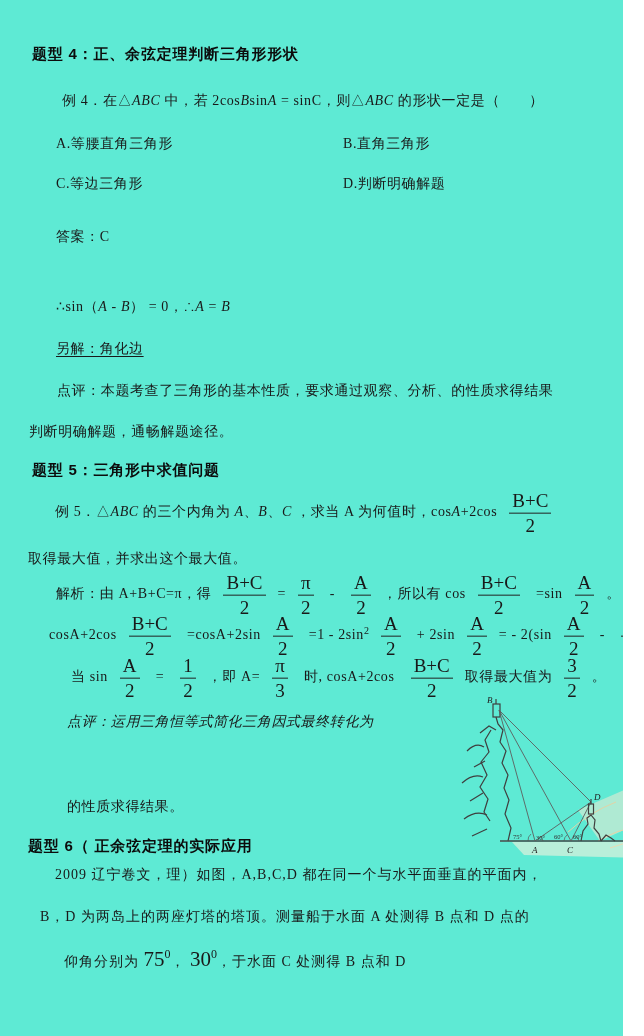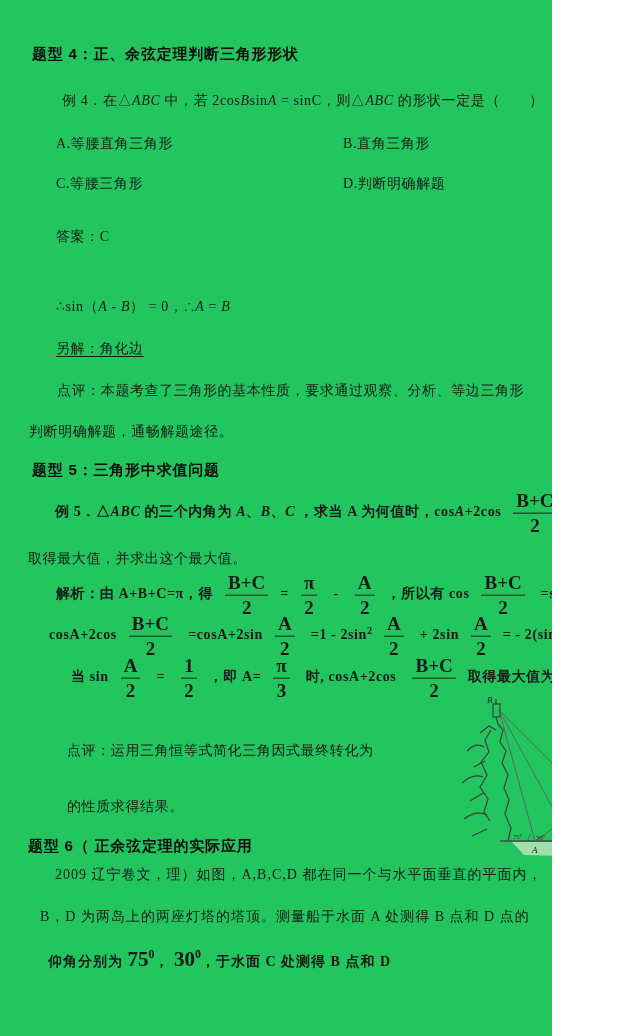--- a/index.html
+++ b/index.html
@@ -1,22 +1,22 @@
 <!DOCTYPE html>
 <html><head>
 <meta charset="utf-8">
 <style>
   html,body{margin:0;padding:0;background:#ffffff;}
   .page{
-    position:relative;width:552px;height:1036px;background:#22c55e;overflow:hidden;
+    position:relative;width:623px;height:1036px;background:#5eead4;overflow:hidden;
     font-family:"Liberation Serif",serif;color:#191919;
   }
   .line{position:absolute;white-space:nowrap;font-size:14px;letter-spacing:0.6px;line-height:1.3;}
   .heading{font-family:"Liberation Sans",sans-serif;font-weight:700;font-size:15px;color:#0c0c0c;letter-spacing:0.8px;}
-  .vcenter{transform:translateY(-50%);font-weight:bold;}
+  .vcenter{transform:translateY(-50%);}
   .u{text-decoration:underline;text-underline-offset:3px;}
   .it{font-style:italic;}
   .frac{display:inline-block;text-align:center;vertical-align:middle;font-size:19px;line-height:1.15;margin:0 12px;letter-spacing:0;}
   .frac .num{display:block;padding:0 3px 1px;border-bottom:1px solid #222;}
   .frac .den{display:block;padding-top:1px;}
   .sup{font-size:10px;vertical-align:5px;letter-spacing:0;}
   .sup0{font-size:12px;vertical-align:8px;letter-spacing:0;}
   .big{font-size:21px;letter-spacing:0;}
   .serif6{letter-spacing:1px;}
   svg text{font-family:"Liberation Serif",serif;}
@@ -25,42 +25,42 @@
 <body>
 
 <div class="page">
 
   <div class="line heading" style="left:32px;top:44px;">题型 4：正、余弦定理判断三角形形状</div>
 
   <div class="line" style="left:62px;top:92px;">例 4．在△<span class="it">ABC</span> 中，若 2cos<span class="it">B</span>sin<span class="it">A</span> = sinC，则△<span class="it">ABC</span> 的形状一定是（　　）</div>
 
   <div class="line" style="left:56px;top:135px;">A.等腰直角三角形</div>
   <div class="line" style="left:343px;top:135px;">B.直角三角形</div>
-  <div class="line" style="left:56px;top:175px;">C.等腰三角形</div>
+  <div class="line" style="left:56px;top:175px;">C.等边三角形</div>
   <div class="line" style="left:343px;top:175px;">D.判断明确解题</div>
 
   <div class="line" style="left:56px;top:217px;margin-top:11px;">答案：C</div>
 
   <div class="line" style="left:56px;top:298px;">∴sin（<span class="it">A</span> - <span class="it">B</span>） = 0，∴<span class="it">A</span> = <span class="it">B</span></div>
 
   <div class="line u" style="left:56px;top:340px;">另解：角化边</div>
 
-  <div class="line" style="left:57px;top:382px;">点评：本题考查了三角形的基本性质，要求通过观察、分析、等边三角形</div>
+  <div class="line" style="left:57px;top:382px;">点评：本题考查了三角形的基本性质，要求通过观察、分析、的性质求得结果</div>
   <div class="line" style="left:29px;top:423px;">判断明确解题，通畅解题途径。</div>
 
   <div class="line heading" style="left:32px;top:460px;">题型 5：三角形中求值问题</div>
 
   <div class="line vcenter" style="left:55px;top:513px;">例 5．△<span class="it">ABC</span> 的三个内角为 <span class="it">A</span>、<span class="it">B</span>、<span class="it">C</span> ，求当 A 为何值时，cos<span class="it">A</span>+2cos<span class="frac"><span class="num">B+C</span><span class="den">2</span></span></div>
   <div class="line" style="left:28px;top:550px;">取得最大值，并求出这个最大值。</div>
 
   <div class="line vcenter" style="left:56px;top:595px;">解析：由 A+B+C=π，得<span class="frac"><span class="num">B+C</span><span class="den">2</span></span>=<span class="frac"><span class="num">π</span><span class="den">2</span></span> - <span class="frac"><span class="num">A</span><span class="den">2</span></span>，所以有 cos<span class="frac"><span class="num">B+C</span><span class="den">2</span></span> =sin<span class="frac"><span class="num">A</span><span class="den">2</span></span>。</div>
   <div class="line vcenter" style="left:49px;top:636px;">cosA+2cos<span class="frac"><span class="num">B+C</span><span class="den">2</span></span> =cosA+2sin<span class="frac"><span class="num">A</span><span class="den">2</span></span> =1 - 2sin<span class="sup">2</span><span class="frac"><span class="num">A</span><span class="den">2</span></span> + 2sin<span class="frac"><span class="num">A</span><span class="den">2</span></span>= - 2(sin<span class="frac"><span class="num">A</span><span class="den">2</span></span> - <span class="frac"><span class="num">1</span><span class="den">2</span></span>)<span class="sup">2</span>+ <span class="frac"><span class="num">3</span><span class="den">2</span></span>；</div>
   <div class="line vcenter" style="left:71px;top:678px;">当 sin<span class="frac"><span class="num">A</span><span class="den">2</span></span> = <span class="frac"><span class="num">1</span><span class="den">2</span></span>，即 A=<span class="frac"><span class="num">π</span><span class="den">3</span></span> 时, cosA+2cos <span class="frac"><span class="num">B+C</span><span class="den">2</span></span>取得最大值为<span class="frac"><span class="num">3</span><span class="den">2</span></span>。</div>
 
-  <div class="line" style="left:67px;top:742px;">点评：运用三角恒等式简化三角因式最终转化为</div>
+  <div class="line" style="left:67px;top:713px;font-style:italic;">点评：运用三角恒等式简化三角因式最终转化为</div>
   <div class="line" style="left:67px;top:798px;">的性质求得结果。</div>
 
   <svg style="position:absolute;left:450px;top:690px;" width="194" height="172" viewBox="0 0 194 172">
 
     <g>
       <path d="M128 120 L188 94 L192 132 L150 151 Z" fill="#f2ead1" opacity="0.55"></path>
       <path d="M62 152 L192 152 L192 168 L74 165 Z" fill="#f7f1dd" opacity="0.6"></path>
       <path d="M118 142 q22 -20 48 -30" stroke="#e3d3a6" fill="none" stroke-width="1"></path>
       <path d="M148 151 q20 -12 40 -14" stroke="#e3d3a6" fill="none" stroke-width="1"></path>
       <path d="M160 158 q14 -6 28 -6" stroke="#e9dbb4" fill="none" stroke-width="1"></path>
@@ -116,15 +116,15 @@
     <text x="63" y="149" font-size="6.5" fill="#333">75°</text>
     <text x="86" y="150" font-size="6.5" fill="#333">30°</text>
     <text x="104" y="149" font-size="6.5" fill="#333">60°</text>
     <text x="123" y="149" font-size="6.5" fill="#333">60°</text>
   </svg>
 
   <div class="line heading" style="left:28px;top:836px;">题型 6（ 正余弦定理的实际应用</div>
 
   <div class="line serif6" style="left:55px;top:866px;">2009 辽宁卷文，理）如图，A,B,C,D 都在同一个与水平面垂直的平面内，</div>
   <div class="line serif6" style="left:40px;top:908px;">B，D 为两岛上的两座灯塔的塔顶。测量船于水面 A 处测得 B 点和 D 点的</div>
-  <div class="line serif6 vcenter" style="left:48px;top:960px;">仰角分别为 <span class="big">75</span><span class="sup0">0</span>， <span class="big">30</span><span class="sup0">0</span>，于水面 C 处测得 B 点和 D</div>
+  <div class="line serif6 vcenter" style="left:64px;top:960px;">仰角分别为 <span class="big">75</span><span class="sup0">0</span>， <span class="big">30</span><span class="sup0">0</span>，于水面 C 处测得 B 点和 D</div>
 
 </div>
 
 </body></html>

